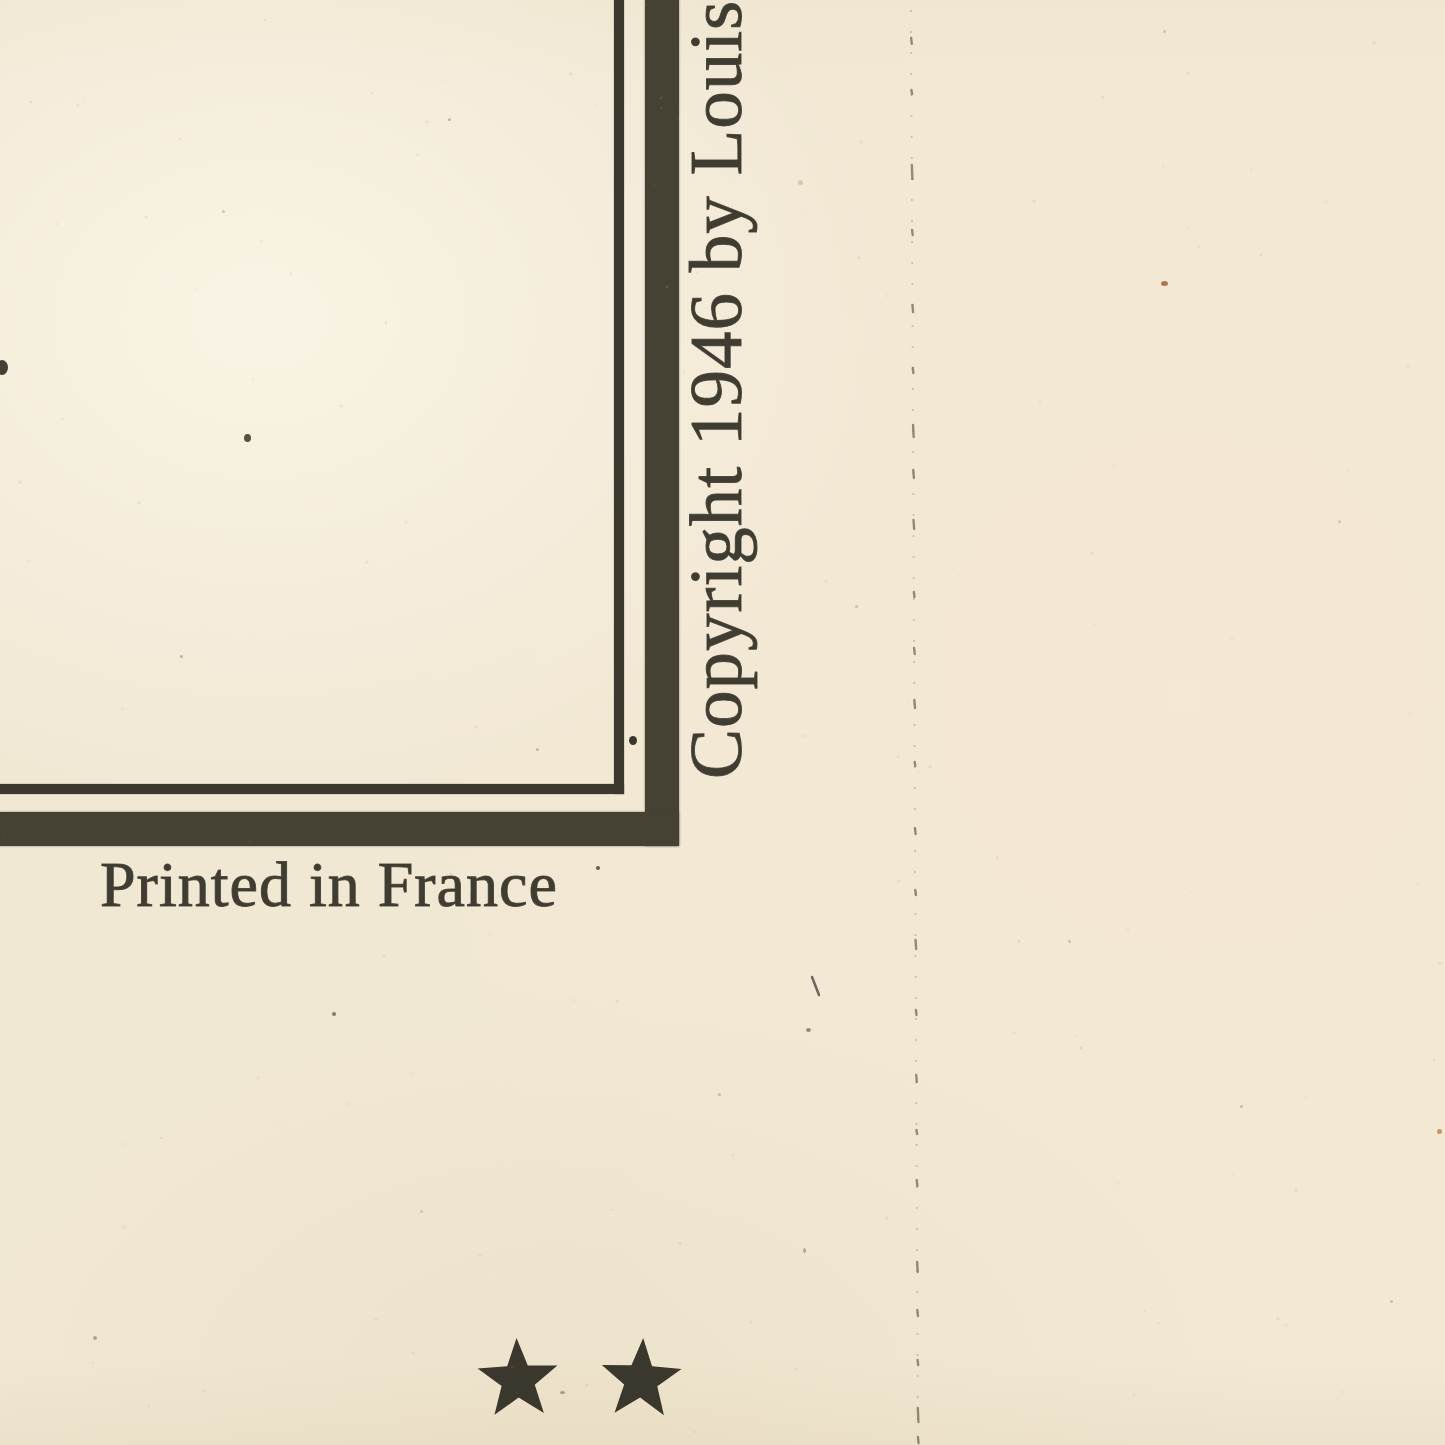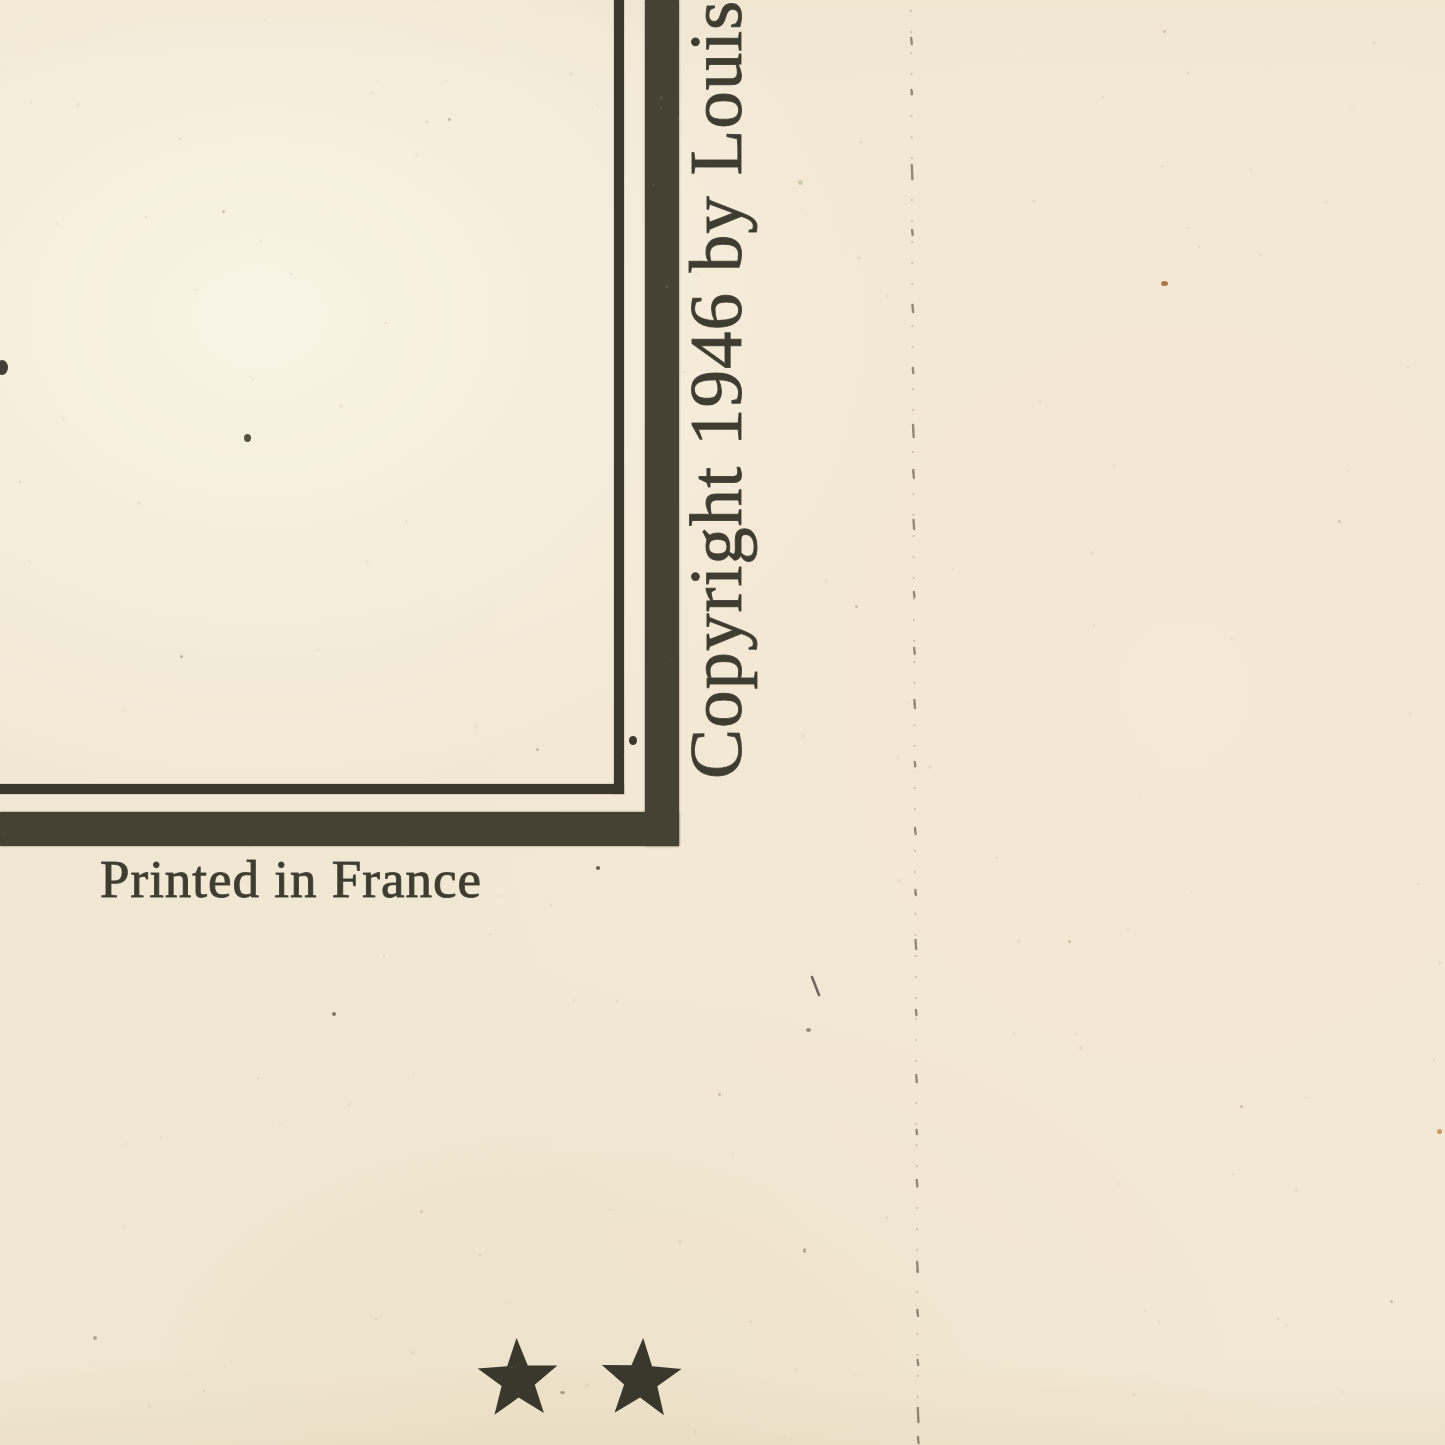--- a/index.html
+++ b/index.html
@@ -30,21 +30,21 @@
     position:absolute;left:680px;top:779px;
     transform:rotate(-90deg);transform-origin:0 0;
     white-space:nowrap;line-height:.95;
     font-size:75px;letter-spacing:1px;
     color:var(--ink-text,#3f3c31);
     -webkit-text-stroke:1px rgba(63,60,49,.85);
   }
   .imprint{
     position:absolute;left:100px;top:853px;
     white-space:nowrap;line-height:1;
-    font-size:53px;letter-spacing:1px;
+    font-size:64px;letter-spacing:1px;
     color:var(--ink-text,#3f3c31);
     -webkit-text-stroke:1px rgba(63,60,49,.85);
   }
   .stars{position:absolute;left:472px;top:1332px;width:216px;height:96px;}
   .artifacts{position:absolute;inset:0;width:1445px;height:1445px;pointer-events:none;}
 </style>
 </head>
 <body>
 
 <div class="page" style="--ink-text: #3f3c31; --ink-border: #454233; --ink-thin: #3b382d;">

